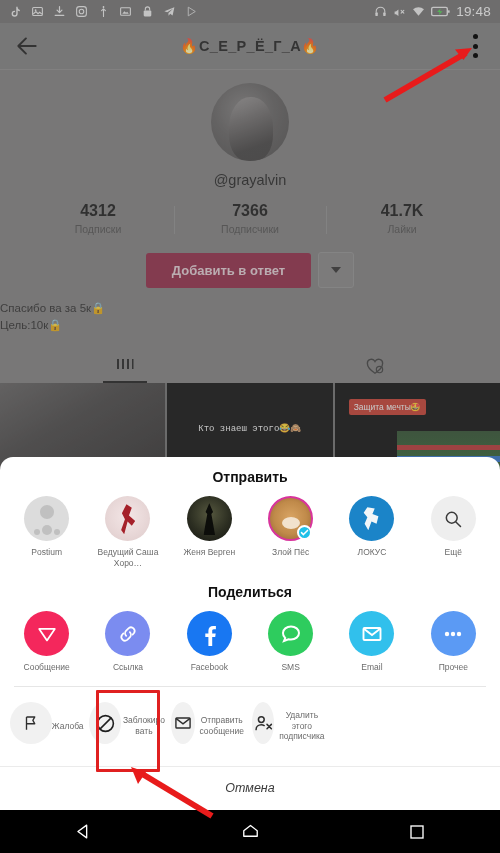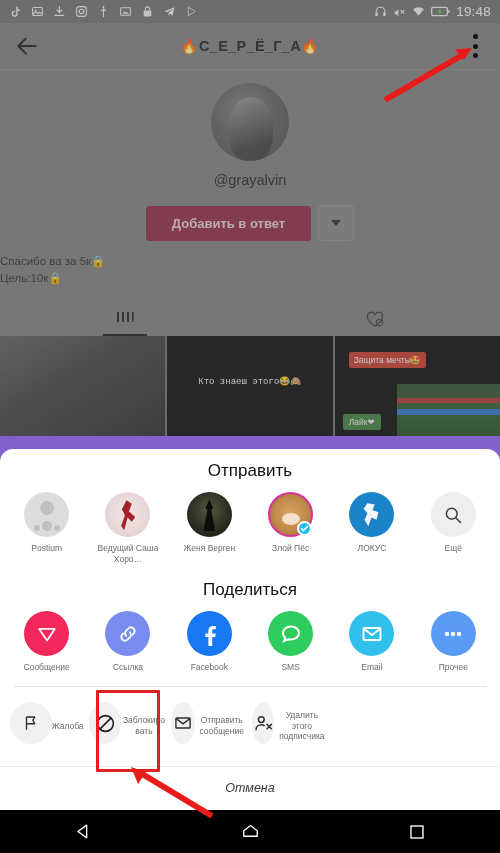--- a/index.html
+++ b/index.html
@@ -113,21 +113,21 @@
   .pitch::before { content:""; position:absolute; top:26%; left:0; right:0; height:5px; background:#b23030; }
   .pitch::after { content:""; position:absolute; top:47%; left:0; right:0; height:6px; background:#2b6fc4; }
   .scrim { position:absolute; inset:0; background:rgba(110,110,110,.30); }
 
   
   .sheet {
     position:absolute; left:0; right:0; bottom:43px;
     background:#fff; border-radius:13px 13px 0 0;
     padding-top:12px; z-index:5;
   }
-  .sheet-title { text-align:center; font-size:17px; font-weight:400; color:#101010; }
+  .sheet-title { text-align:center; font-size:14px; font-weight:700; color:#101010; }
   .row {
     display:flex; padding:0 6px; margin-top:11px;
   }
   .row-item {
     flex:0 0 16.666%; display:flex; flex-direction:column; align-items:center;
   }
   .circ { width:45px; height:45px; border-radius:50%; position:relative; overflow:visible; }
   .item-label {
     font-size:8.5px; color:#6b6b6b; text-align:center; margin-top:6px;
     line-height:1.25; max-width:64px; word-break:break-word;
@@ -285,20 +285,34 @@
           <i></i>
         </div>
     </div>
 
     <div class="profile-body">
       <div class="avatar-wrap">
         <div class="avatar-big"></div>
       </div>
       <div class="handle">@grayalvin</div>
 
+      <div class="stats">
+        <div class="stat">
+          <div class="stat-num">4312</div>
+          <div class="stat-label">Подписки</div>
+        </div>
+        <div class="stat">
+          <div class="stat-num">7366</div>
+          <div class="stat-label">Подписчики</div>
+        </div>
+        <div class="stat">
+          <div class="stat-num">41.7K</div>
+          <div class="stat-label">Лайки</div>
+        </div>
+      </div>
 
       <div class="cta-row">
         <div class="cta-main">Добавить в ответ</div>
         <div class="cta-caret">
           <span class="caret-tri"></span>
         </div>
       </div>
 
       <div class="bio">
         <div>Спасибо ва за 5к🔒</div>

